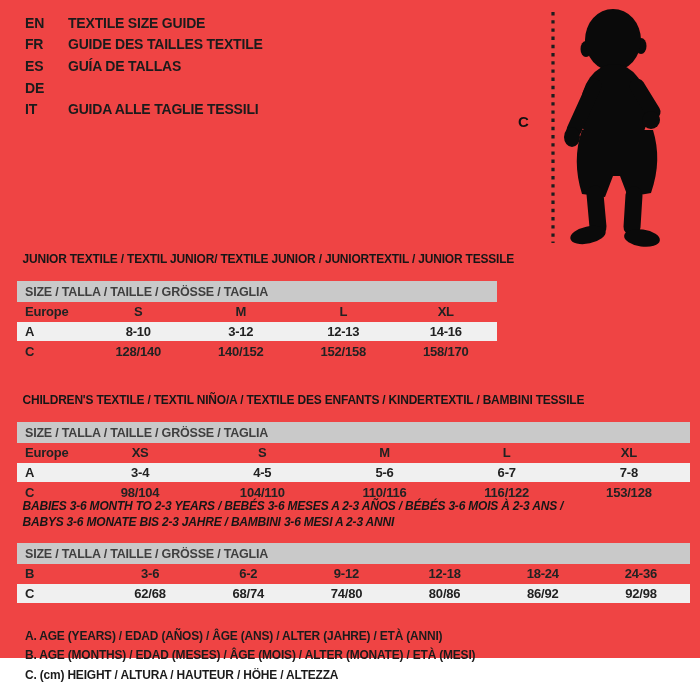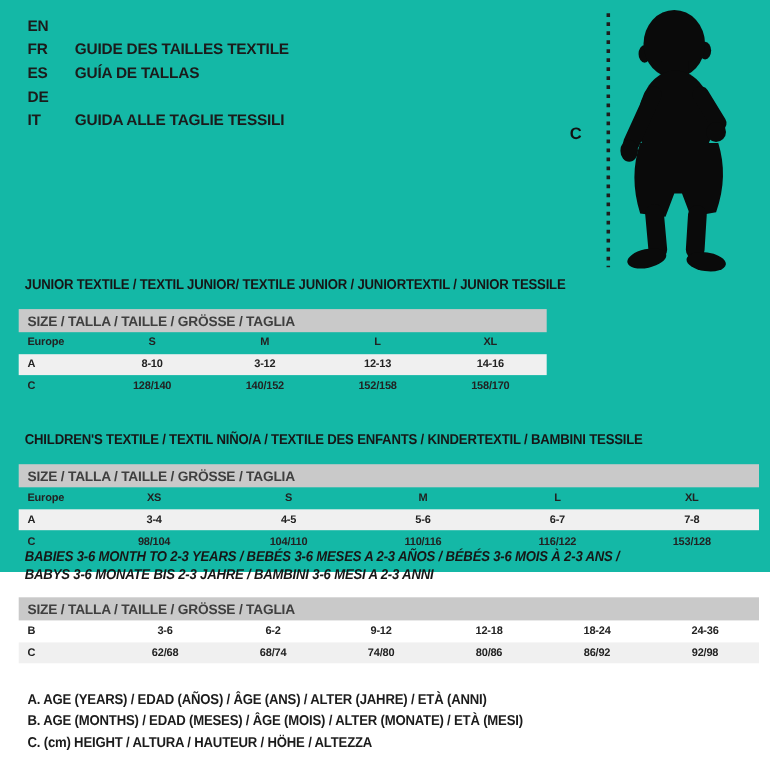--- a/index.html
+++ b/index.html
@@ -3,21 +3,21 @@
 <meta charset="utf-8">
 <style>
   * { margin:0; padding:0; box-sizing:border-box; }
   html,body { width:700px; height:700px; background:#ffffff; }
   body {
     font-family:"Liberation Sans", sans-serif;
     color:#1b1b1b;
     position:relative;
     overflow:hidden;
   }
-  .canvas { position:absolute; left:0; top:0; width:700px; height:520px; background:#14b8a6; }
+  .canvas { position:absolute; left:0; top:0; width:700px; height:658px; background:#ef4444; }
 
   
   .lang-list { position:absolute; left:25px; top:12px; }
   .lang-row { display:flex; height:21.6px; align-items:center; font-weight:700; font-size:14px; letter-spacing:-0.2px; }
   .lang-code { width:43px; }
 
   
   .figure { position:absolute; left:510px; top:0; width:190px; height:255px; }
   .figure svg { position:absolute; left:0; top:0; }
   .figure-label { position:absolute; left:8px; top:113px; font-weight:700; font-size:15px; color:#111; }
@@ -32,40 +32,41 @@
     letter-spacing:-0.2px; padding-left:6px; white-space:nowrap;
   }
   .condensed { transform:scaleX(0.92); transform-origin:0 0; }
   .title-block { margin-bottom:14px; }
   .tbl3 .title-block { margin-bottom:13px;font-style:italic; }
   .size-bar {
     height:21px; background:#c9c9c9; color:#3f3f3f;
     font-weight:700; font-size:12.5px; letter-spacing:-0.2px;
     display:flex; align-items:center; padding-left:8px;
   }
-  .trow { height:19.7px; display:flex; align-items:center; font-weight:700; font-size:10px; letter-spacing:-0.2px; color:#222; }
+  .trow { height:19.7px; display:flex; align-items:center; font-weight:700; font-size:13px; letter-spacing:-0.2px; color:#222; }
   .trow.shaded { background:#f0f0f0; }
   .rlabel { padding-left:8px; }
   .tbl1 .rlabel { width:70px; }
   .tbl2 .rlabel { width:62px; }
   .tbl3 .rlabel { width:84px; }
   .cell { flex:1; text-align:center; }
 
   
   .legend { position:absolute; left:25px; top:626px; }
   .legend-line { height:19.3px; display:flex; align-items:center; font-weight:700; font-size:13px; letter-spacing:-0.2px; white-space:nowrap; }
 </style>
 </head>
 <body>
 
 <div class="canvas">
 
   <div class="lang-list">
     <div class="lang-row">
       <span class="lang-code">EN</span>
+      <span class="lang-label">TEXTILE SIZE GUIDE</span>
     </div>
     <div class="lang-row">
       <span class="lang-code">FR</span>
       <span class="lang-label">GUIDE DES TAILLES TEXTILE</span>
     </div>
     <div class="lang-row">
       <span class="lang-code">ES</span>
       <span class="lang-label">GUÍA DE TALLAS</span>
     </div>
     <div class="lang-row">

